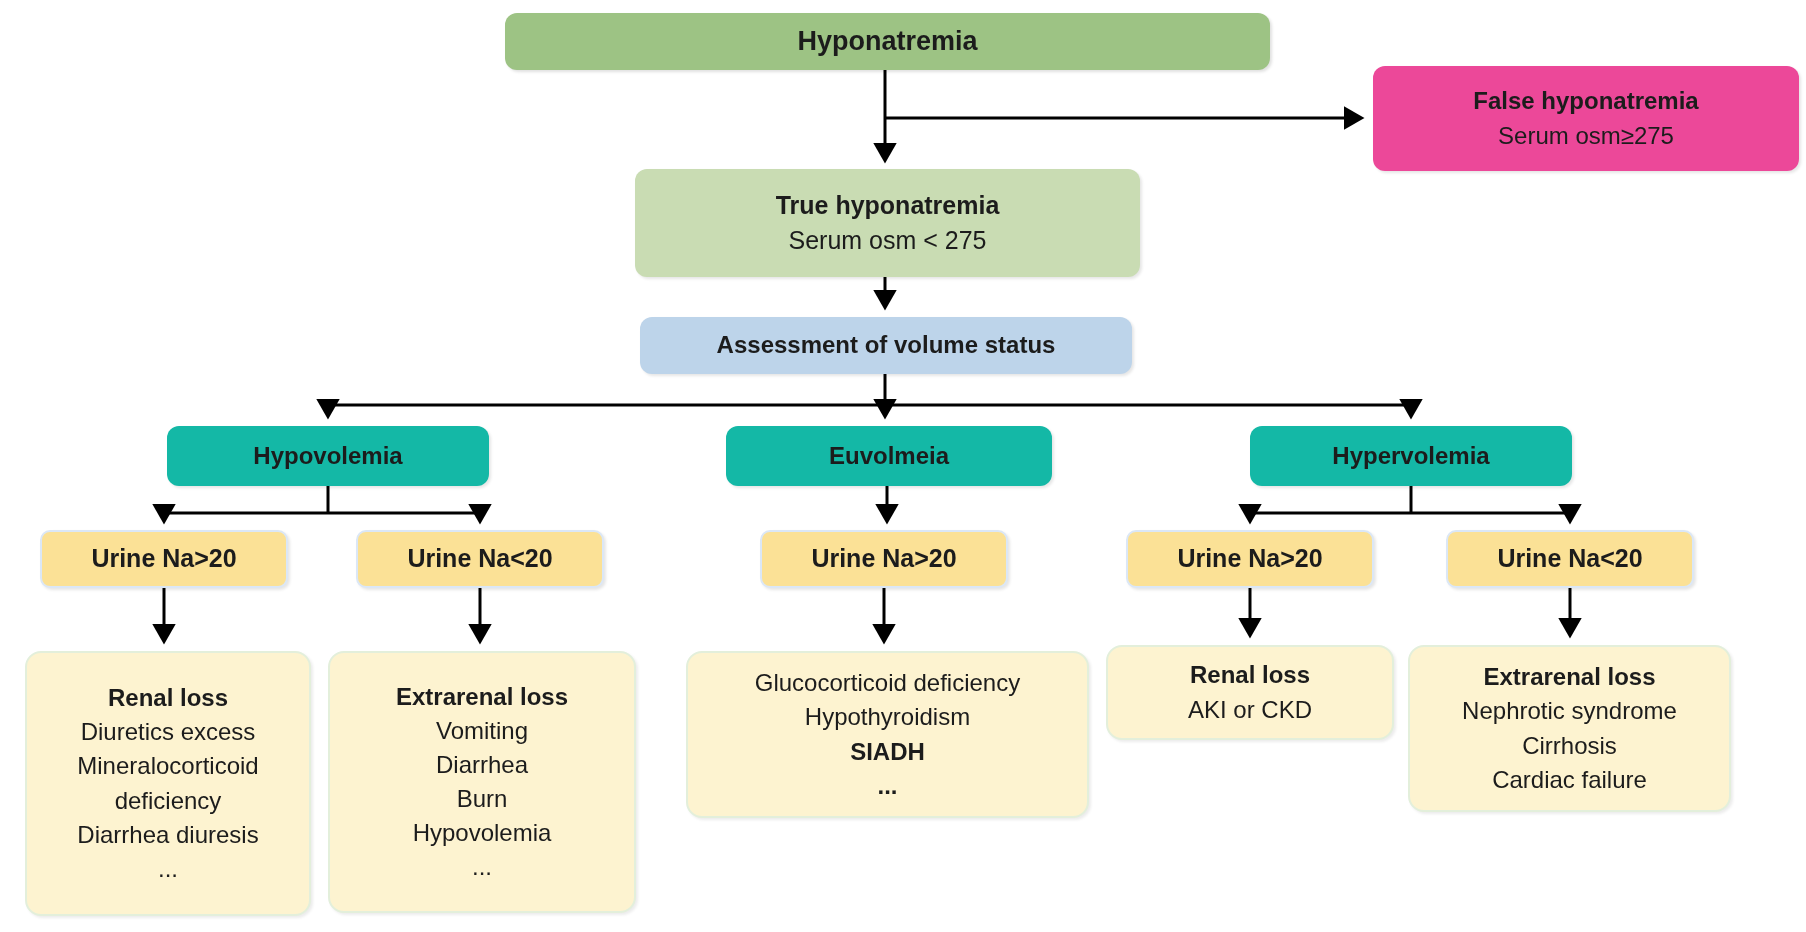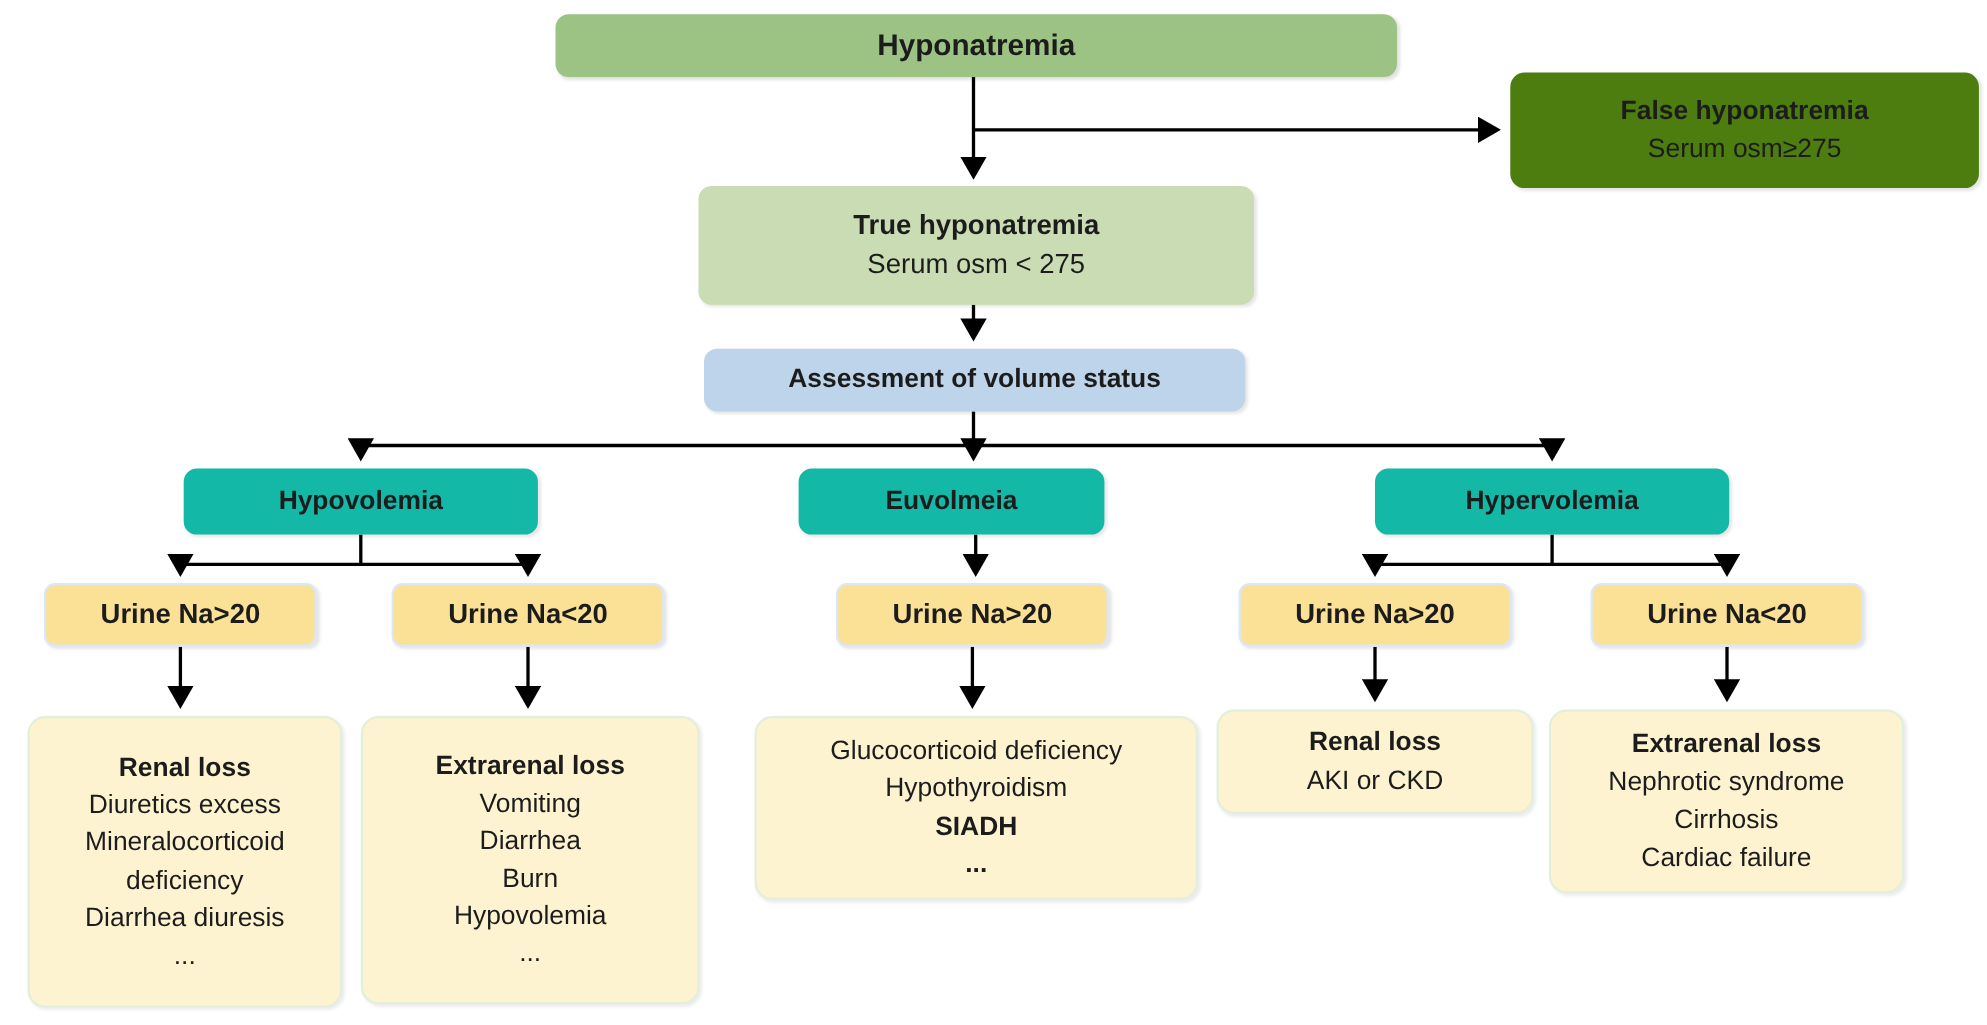--- a/index.html
+++ b/index.html
@@ -28,33 +28,33 @@
     text-align: center;
     border-radius: 12px;
     line-height: 1.42;
   }
   .node .title { font-weight: 700; }
   .bold { font-weight: 700; }
 
   
   .green-dark  { background: #9dc384; box-shadow: 2px 2px 3px rgba(0,0,0,0.12); }
   .green-light { background: #c9dcb3; box-shadow: 2px 2px 3px rgba(0,0,0,0.10); }
-  .peach       { background: #4d7c0f; box-shadow: 2px 2px 3px rgba(0,0,0,0.10); border-radius: 13px; }
+  .peach       { background: #ec4899; box-shadow: 2px 2px 3px rgba(0,0,0,0.10); }
   .blue-mid    { background: #bdd4ea; box-shadow: 2px 2px 3px rgba(0,0,0,0.10); }
   .blue-light  { background: #14b8a6; box-shadow: 2px 2px 3px rgba(0,0,0,0.10); }
   .yellow      { background: #fbe196; border: 2px solid #dbe7f6; box-shadow: 2px 2px 3px rgba(0,0,0,0.10); border-radius: 10px; }
   .cream       { background: #fdf3d0; border: 2px solid #e3efdb; box-shadow: 2px 2px 3px rgba(0,0,0,0.08); border-radius: 16px; }
 
   
   .n-hyponatremia   { left: 505px;  top: 13px;  width: 765px; height: 57px;  font-size: 27px; }
   .n-false          { left: 1373px; top: 66px;  width: 426px; height: 105px; font-size: 24px; }
   .n-true           { left: 635px;  top: 169px; width: 505px; height: 108px; font-size: 25px; }
   .n-assessment     { left: 640px;  top: 317px; width: 492px; height: 57px;  font-size: 24px; }
   .n-hypovolemia    { left: 167px;  top: 426px; width: 322px; height: 60px;  font-size: 24px; }
-  .n-euvolmeia      { left: 726px;  top: 426px; width: 278px; height: 60px;  font-size: 24px; }
+  .n-euvolmeia      { left: 726px;  top: 426px; width: 326px; height: 60px;  font-size: 24px; }
   .n-hypervolemia   { left: 1250px; top: 426px; width: 322px; height: 60px;  font-size: 24px; }
   .n-urine          { font-size: 25px; font-weight: 700; }
   .n-hypo-gt20      { left: 40px;   top: 530px; width: 248px; height: 58px; }
   .n-hypo-lt20      { left: 356px;  top: 530px; width: 248px; height: 58px; }
   .n-eu-gt20        { left: 760px;  top: 530px; width: 248px; height: 58px; }
   .n-hyper-gt20     { left: 1126px; top: 530px; width: 248px; height: 58px; }
   .n-hyper-lt20     { left: 1446px; top: 530px; width: 248px; height: 58px; }
   .n-renal-hypo     { left: 25px;   top: 651px; width: 286px; height: 265px; font-size: 24px; padding: 6px 8px; }
   .n-extrarenal-hypo{ left: 328px;  top: 651px; width: 308px; height: 262px; font-size: 24px; padding: 6px 8px; }
   .n-eu-causes      { left: 686px;  top: 651px; width: 403px; height: 167px; font-size: 24px; padding: 6px 8px; }

